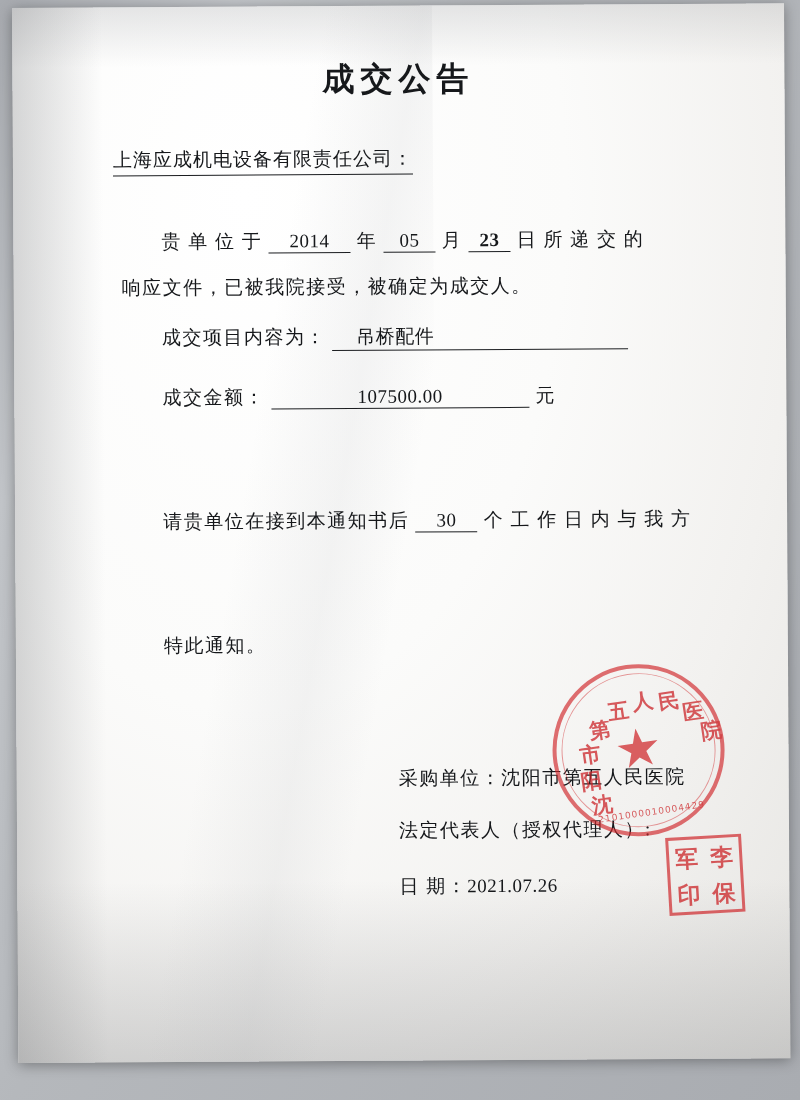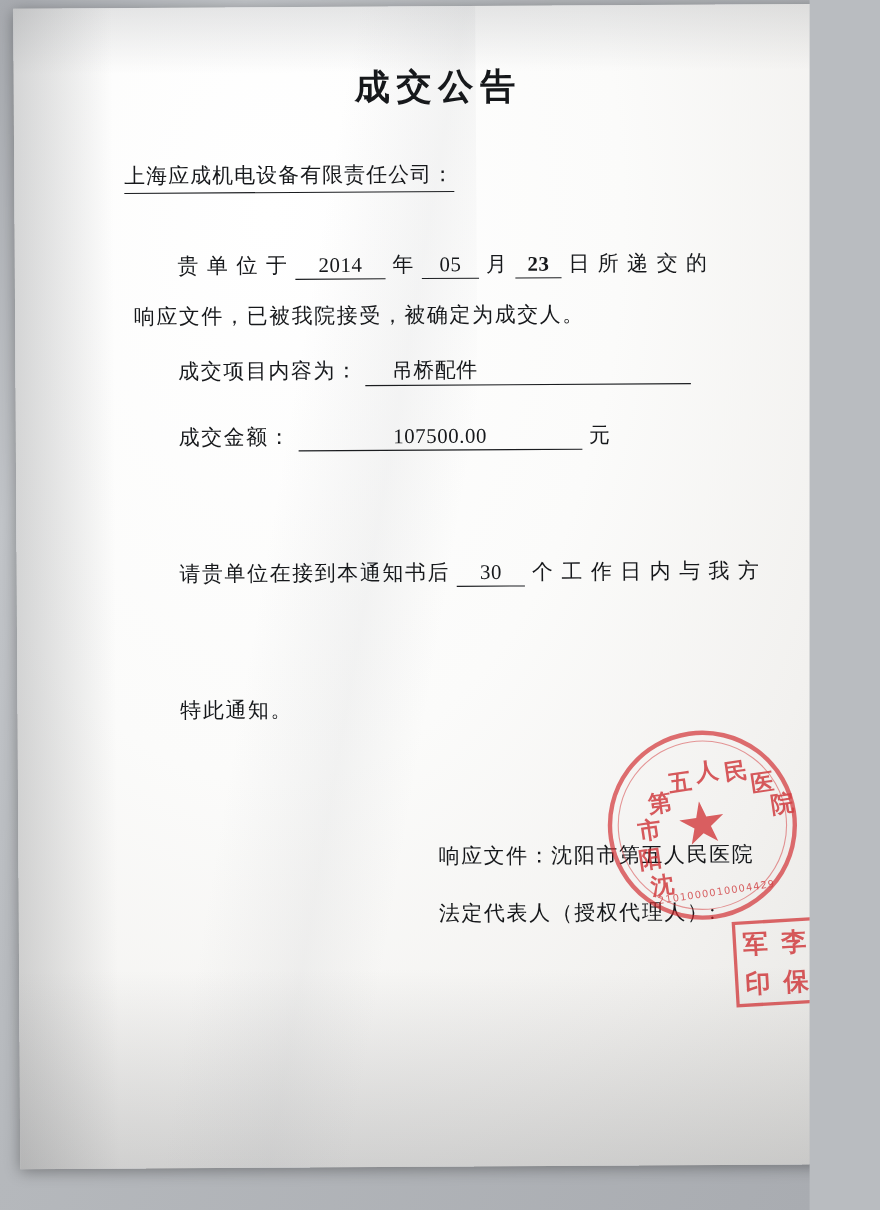--- a/index.html
+++ b/index.html
@@ -10,21 +10,21 @@
   body {
     width: 800px;
     height: 1100px;
     overflow: hidden;
     font-family: "Liberation Serif", "DejaVu Serif", serif;
   }
 
   
   .photo {
     position: relative;
-    width: 736px;
+    width: 800px;
     height: 1100px;
     background:
       linear-gradient(115deg, #a8abb0 0%, #c2c5c9 18%, #b5b8bc 40%, #a9acb1 100%);
     overflow: hidden;
   }
 
   .paper {
     position: absolute;
     left: 12px;
     top: 8px;
@@ -260,25 +260,28 @@
       <div class="para p4-l1">
         <span>请贵单位在接到本通知书后</span>
         <span class="blank b-days">30</span>
         <span>个 工 作 日 内 与 我 方</span>
       </div>
 
 
       <div class="para p5">特此通知。</div>
 
       <div class="sig sig-1">
-        <span>响应文件：</span><span>沈阳市第五人民医院</span>
+        <span>采购单位：</span><span>沈阳市第五人民医院</span>
       </div>
 
       <div class="sig sig-2">法定代表人（授权代理人）:</div>
 
+      <div class="sig sig-3">
+        <span>日        期：</span><span class="sig-date-val">2021.07.26</span>
+      </div>
 
       <div class="seal-round">
         <div class="seal-arc-text">
           <span style="transform: rotate(-118deg) translate(0,-66px) rotate(118deg);">沈</span>
           <span style="transform: rotate(-95deg) translate(0,-66px) rotate(95deg);">阳</span>
           <span style="transform: rotate(-72deg) translate(0,-66px) rotate(72deg);">市</span>
           <span style="transform: rotate(-49deg) translate(0,-66px) rotate(49deg);">第</span>
           <span style="transform: rotate(-26deg) translate(0,-66px) rotate(26deg);">五</span>
           <span style="transform: rotate(-3deg) translate(0,-66px) rotate(3deg);">人</span>
           <span style="transform: rotate(20deg) translate(0,-66px) rotate(-20deg);">民</span>

